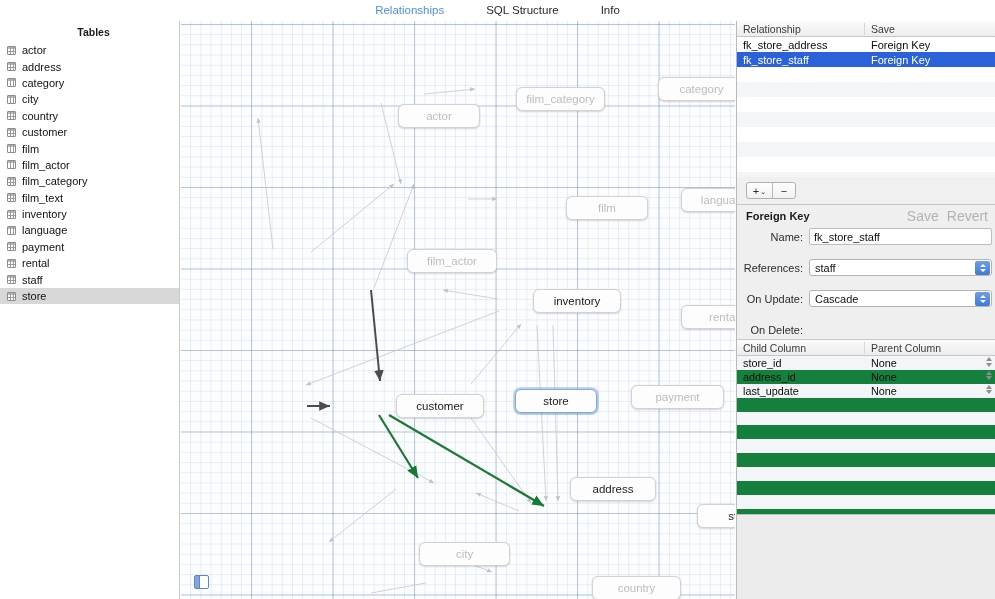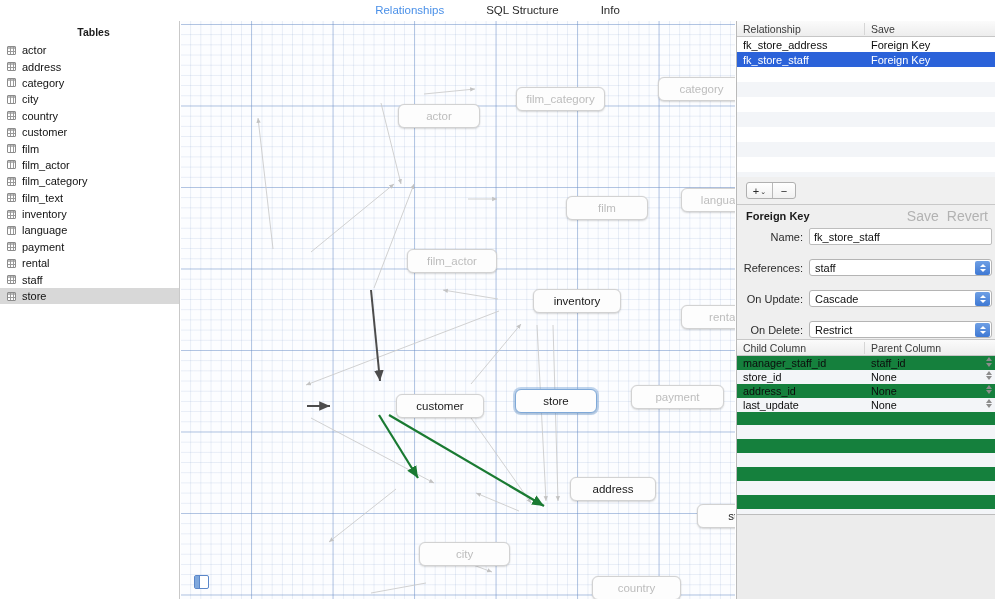--- a/index.html
+++ b/index.html
@@ -598,45 +598,30 @@
             <div class="fselect">
               <span>Cascade</span>
               <span class="stepper">
                 <span class="arr-u"></span>
                 <span class="arr-d"></span>
               </span>
             </div>
           </div>
           <div class="frow">
             <div class="flabel">On Delete:</div>
-            <div class="fselect">
-              <span>Restrict</span>
-              <span class="stepper">
-                <span class="arr-u"></span>
-                <span class="arr-d"></span>
-              </span>
-            </div>
           </div>
         </div>
     </div>
 
     <div class="cols-table">
       <div class="th-row">
         <div class="th c1">Child Column</div>
         <div class="th c2">Parent Column</div>
       </div>
       <div id="col-rows">
-          <div class="col-row">
-            <div class="cc c1">manager_staff_id</div>
-            <div class="cc c2">staff_id</div>
-            <div class="mini-step">
-              <span class="u"></span>
-              <span class="d"></span>
-            </div>
-          </div>
           <div class="col-row alt">
             <div class="cc c1">store_id</div>
             <div class="cc c2">None</div>
             <div class="mini-step">
               <span class="u"></span>
               <span class="d"></span>
             </div>
           </div>
           <div class="col-row">
             <div class="cc c1">address_id</div>

